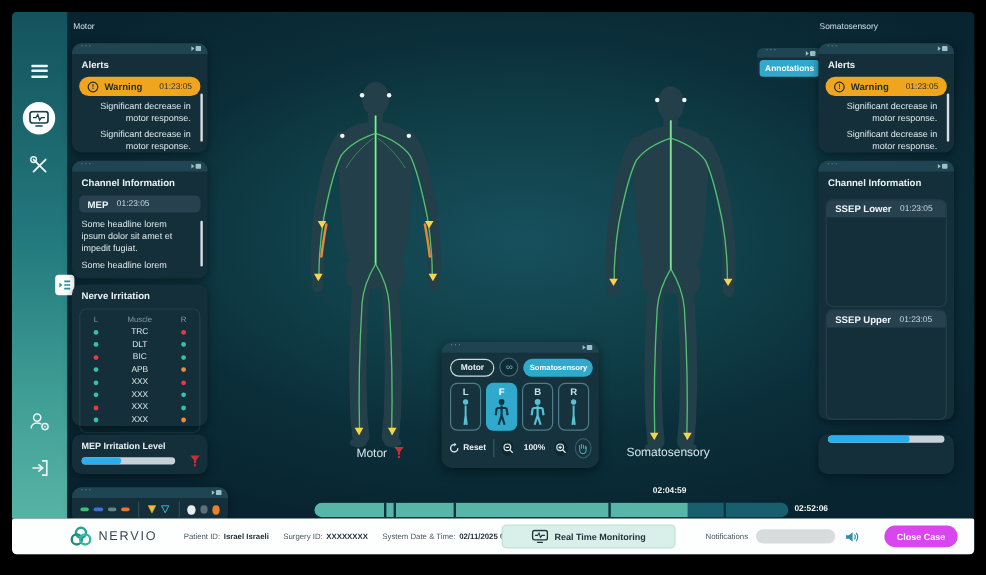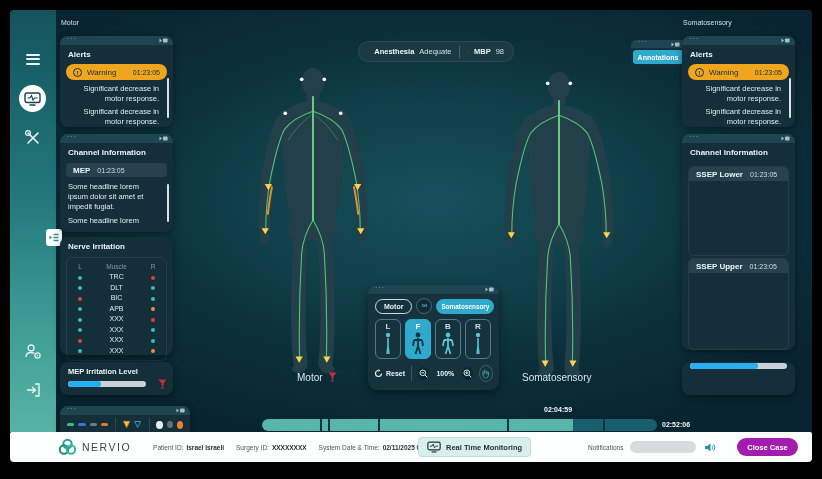--- a/index.html
+++ b/index.html
@@ -22,21 +22,21 @@
   .drag-dots { position:absolute; left:7px; top:-1px; font-size:7px; letter-spacing:1px; color:#7fa2ae; }
   .dock-ic { position:absolute; right:5px; top:2px; width:9px; height:5px; }
   .panel-title { font-size:8px; font-weight:bold; color:#eaf3f6; padding:5px 8px 3px; }
   .floating-title { position:absolute; font-size:7px; color:#cfe0e5; }
 
   
   .warn-pill { margin:2px 6px 0; height:16px; border-radius:8px; background:#f0a51e;
                display:flex; align-items:center; gap:5px; padding:0 7px; }
   .warn-ic { width:9px; height:9px; border:1.2px solid #20303a; border-radius:50%; color:#20303a;
              font-size:6px; font-weight:bold; line-height:8px; text-align:center; flex:0 0 auto; }
-  .warn-label { font-size:8px; font-weight:normal; color:#20303a; }
+  .warn-label { font-size:8px; font-weight:bold; color:#20303a; }
   .warn-time { font-size:7px; color:#20303a; margin-left:auto; }
   .alert-msg { font-size:7.5px; color:#dfe9ec; line-height:1.28; padding:4px 14px 0 8px;text-align:right; }
   .vbar { position:absolute; right:4px; width:2.5px; background:#d7e0e4; border-radius:2px; }
 
   .chan-box { margin:3px 6px 0; height:14px; border-radius:4px; background:#27424e;
               display:flex; align-items:center; padding:0 7px; gap:7px; }
   .chan-name { font-size:8px; font-weight:bold; color:#eef5f7; }
   .chan-time { font-size:7px; color:#cfdde2; }
   .chan-body { font-size:7.5px; color:#dfe9ec; line-height:1.3; padding:5px 14px 0 8px; }
 
@@ -103,24 +103,24 @@
   .tl-seg { position:absolute; top:0; bottom:0; width:2px; background:#0d3540; }
   .tl-time { position:absolute; font-size:7px; font-weight:bold; color:#f2f7f8; }
 
   
   #bottombar { position:absolute; left:0; bottom:0; width:802px; height:30px; background:#fdfefe;
                border-radius:2px; display:flex; align-items:center; }
   .bb-label { font-size:6.5px; color:#49565e; }
   .bb-value { font-size:6.5px; font-weight:bold; color:#1d2b33; }
   #brand-text { font-size:10.5px; font-weight:normal; color:#3a4750; letter-spacing:1.5px; }
   #rtm-chip { position:absolute; left:408px; top:5px; height:20px; border-radius:4px; background:#d9efe9;
-              border:1px solid #bfe0d6; display:flex; align-items:center; gap:5px; padding:0 8px; }
+              border:1px solid #bfe0d6; display:flex; align-items:center; gap:5px; padding:0 24px; }
   #rtm-chip span { font-size:7.5px; font-weight:bold; color:#22333b; }
   #notif-pill { position:absolute; left:620px; top:9px; width:66px; height:12px; border-radius:6px; background:#d9dcdd; }
-  #close-case { position:absolute; left:727px; top:6px; width:61px; height:18px; border-radius:9px; background:#a21caf;
+  #close-case { position:absolute; left:727px; top:6px; width:61px; height:18px; border-radius:9px; background:#d946ef;
                 color:#fff; font-size:7.5px; font-weight:bold; display:flex; align-items:center; justify-content:center; }
 
   .stim-red { display:inline-block; }
   svg { display:block; }
 </style>
 </head>
 <body>
 
 <div id="stage">
 <div id="app">
@@ -295,36 +295,20 @@
       <svg width="9" height="9" viewBox="0 0 9 9">
         <path d="M0.8 0.8 H8.2 L4.5 8 Z" fill="none" stroke="#3db7c9" stroke-width="1"></path>
       </svg>
       <span class="vdiv"></span>
       <span style="width:8px; height:8px; border-radius:50%; background:#e8eef0;"></span>
       <span style="width:7px; height:7px; border-radius:50%; background:#5f7078;"></span>
       <span style="width:8px; height:8px; border-radius:50%; background:#ee7f2c;"></span>
     </div>
   </div>
 
-  <div id="status-pill">
-    <svg width="10" height="10" viewBox="0 0 10 10">
-      <line x1="1" y1="9" x2="3.2" y2="6.8" stroke="#dfe9ec" stroke-width="1"></line>
-      <rect x="2.8" y="2.6" width="4.6" height="4.6" rx="0.6" transform="rotate(45 5.1 4.9)" fill="none" stroke="#dfe9ec" stroke-width="1"></rect>
-      <line x1="7" y1="3" x2="9" y2="1" stroke="#dfe9ec" stroke-width="1"></line>
-    </svg>
-    <span class="lab">Anesthesia</span>
-    <span class="val">Adequate</span>
-    <span class="pill-div"></span>
-    <svg width="11" height="10" viewBox="0 0 11 10">
-      <path d="M5.5 8.8 C2 6 0.8 4 1.2 2.6 C1.6 1.2 3.4 0.7 4.6 1.8 L5.5 2.7 L6.4 1.8 C7.6 0.7 9.4 1.2 9.8 2.6 C10.2 4 9 6 5.5 8.8 Z" fill="none" stroke="#dfe9ec" stroke-width="0.9"></path>
-      <polyline points="3,4.8 4.5,4.8 5.2,3.6 6,5.6 6.8,4.8 8,4.8" fill="none" stroke="#dfe9ec" stroke-width="0.7"></polyline>
-    </svg>
-    <span class="lab">MBP</span>
-    <span class="val">98</span>
-  </div>
 
   <div id="annotations-card">
     <div class="card-head" style="height:8px; border-radius:5px 5px 0 0;">
       <span class="drag-dots" style="top:-2px;">···</span>
       <svg class="dock-ic" style="top:1.5px;" viewBox="0 0 9 5">
         <path d="M3 2.5 L0.5 0.6 V4.4 Z" fill="#9fc0ca"></path>
             <rect x="4" y="0.4" width="4.6" height="4.2" rx="0.8" fill="#9fc0ca"></rect>
       </svg>
     </div>
     <div id="annotations-btn">Annotations</div>

